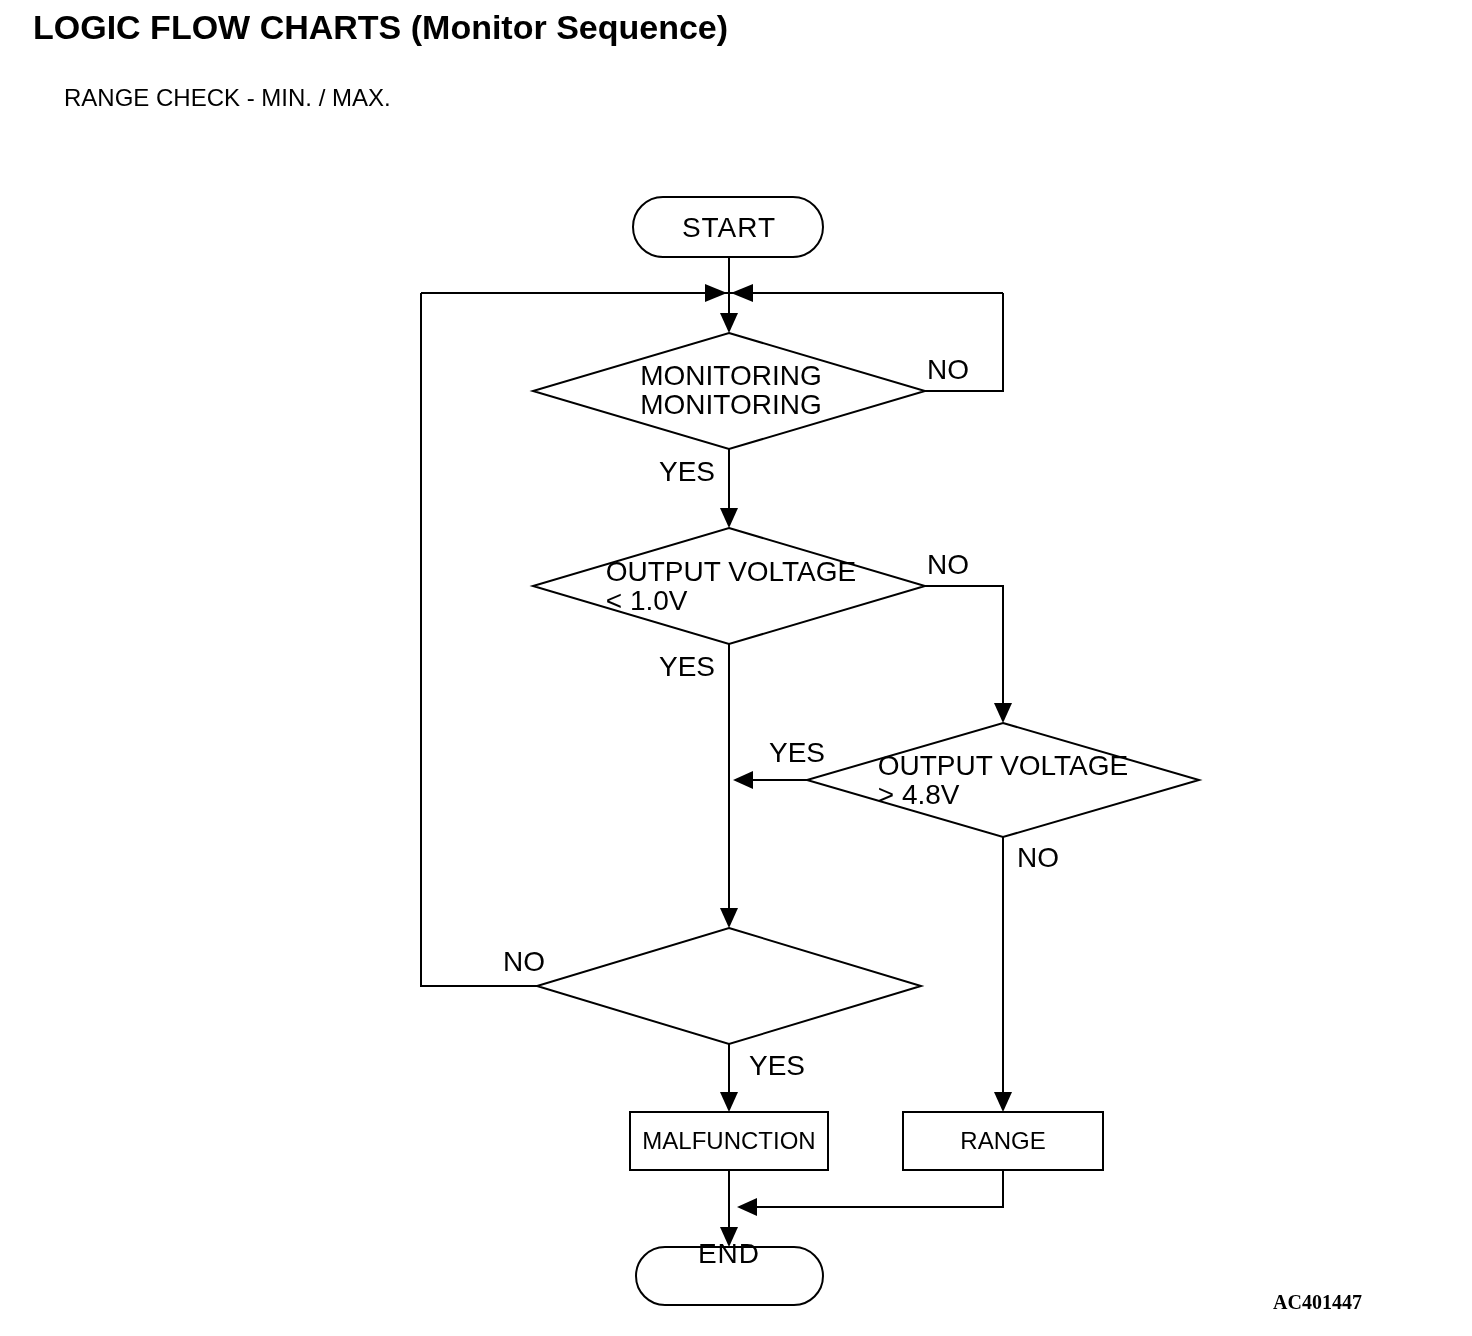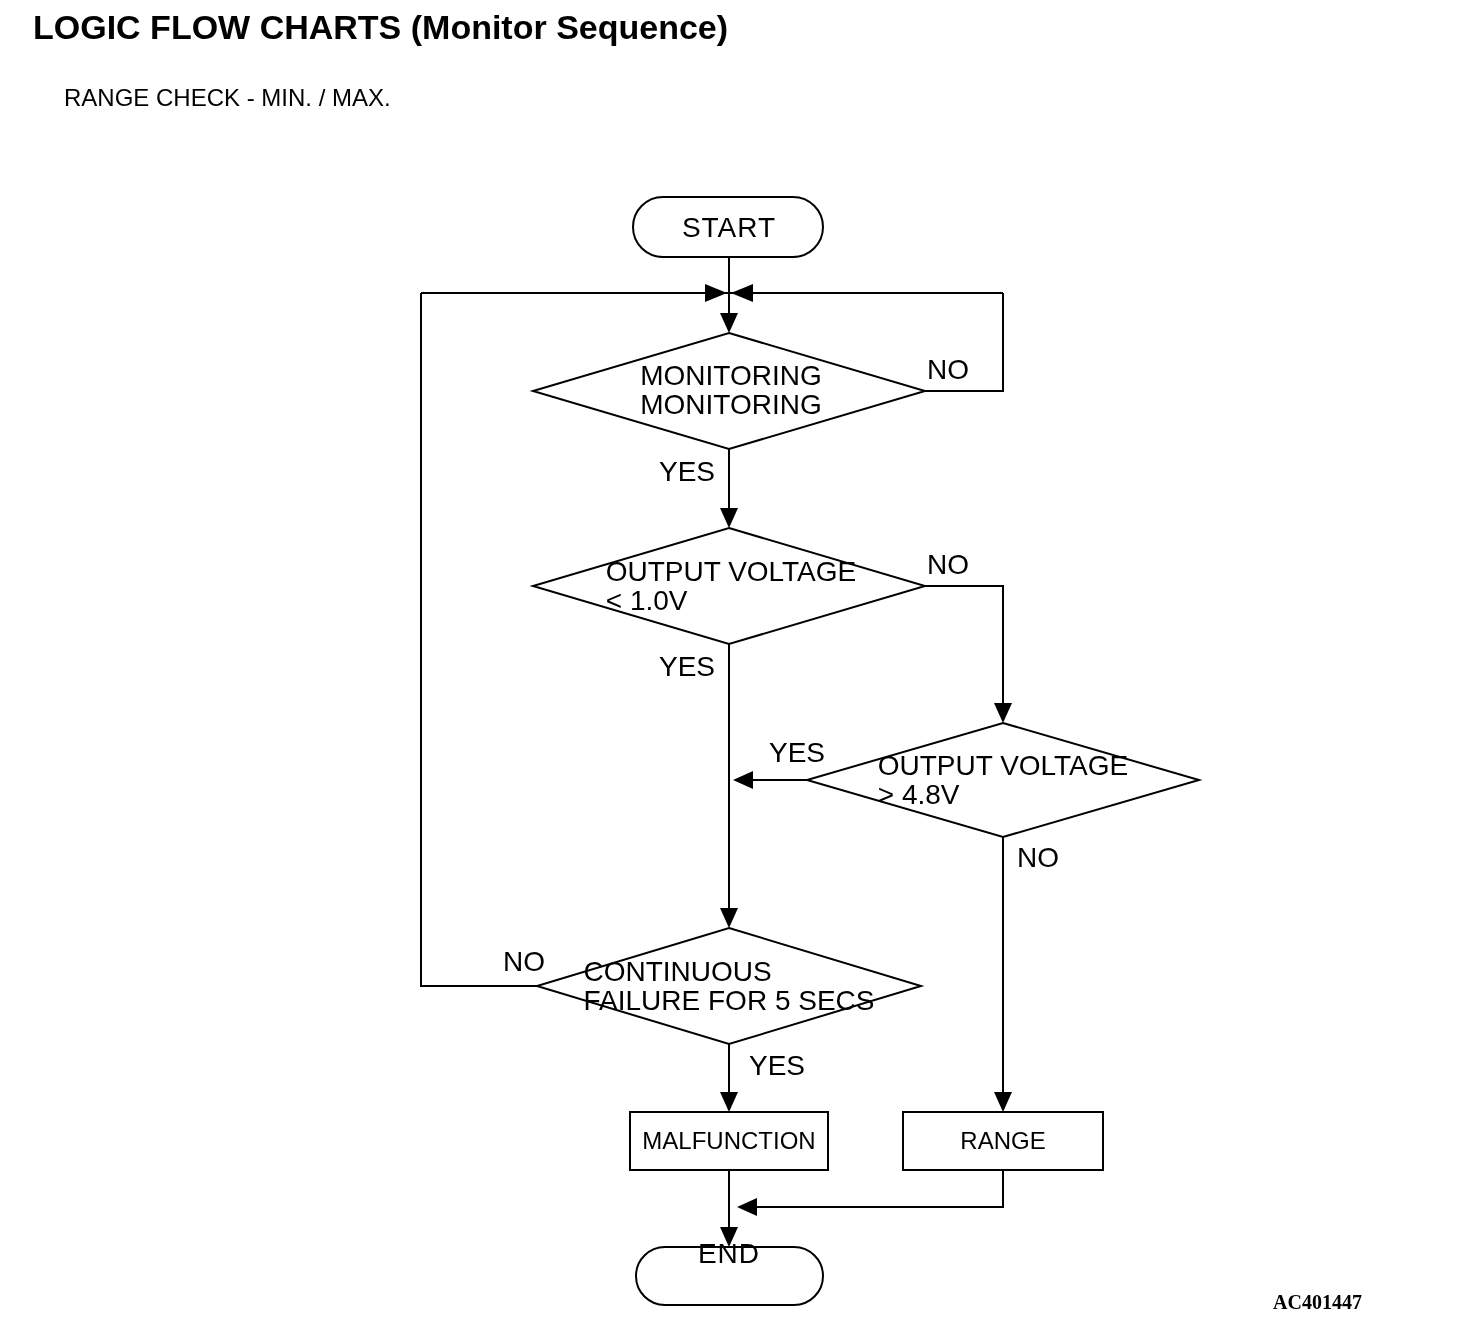--- a/index.html
+++ b/index.html
@@ -107,24 +107,20 @@
   <div class="lbl node-text" style="left:731px; top:586px;">
     <div>OUTPUT VOLTAGE</div>
     <div>&lt; 1.0V</div>
   </div>
 
   <div class="lbl node-text" style="left:1003px; top:780px;">
     <div>OUTPUT VOLTAGE</div>
     <div>&gt; 4.8V</div>
   </div>
 
-  <div class="lbl node-text" style="left:729px; top:986px;">
-    <div>CONTINUOUS</div>
-    <div>FAILURE FOR 5 SECS</div>
-  </div>
 
   <div class="lbl box-text" style="left:729px; top:1141px;">MALFUNCTION</div>
 
   <div class="lbl box-text" style="left:1003px; top:1141px;">RANGE</div>
 
   <div class="lbl terminal-text" style="left:729px; top:1254px;">END</div>
 
   <div class="lbl edge-text" style="left:948px; top:370px;">NO</div>
   <div class="lbl edge-text" style="left:687px; top:472px;">YES</div>
   <div class="lbl edge-text" style="left:948px; top:565px;">NO</div>

